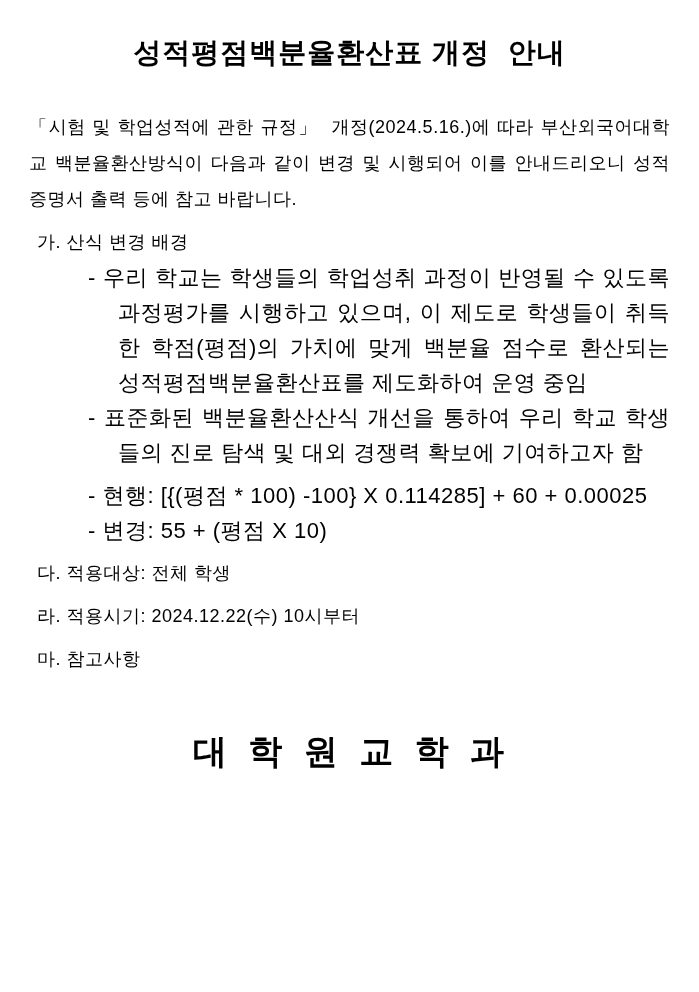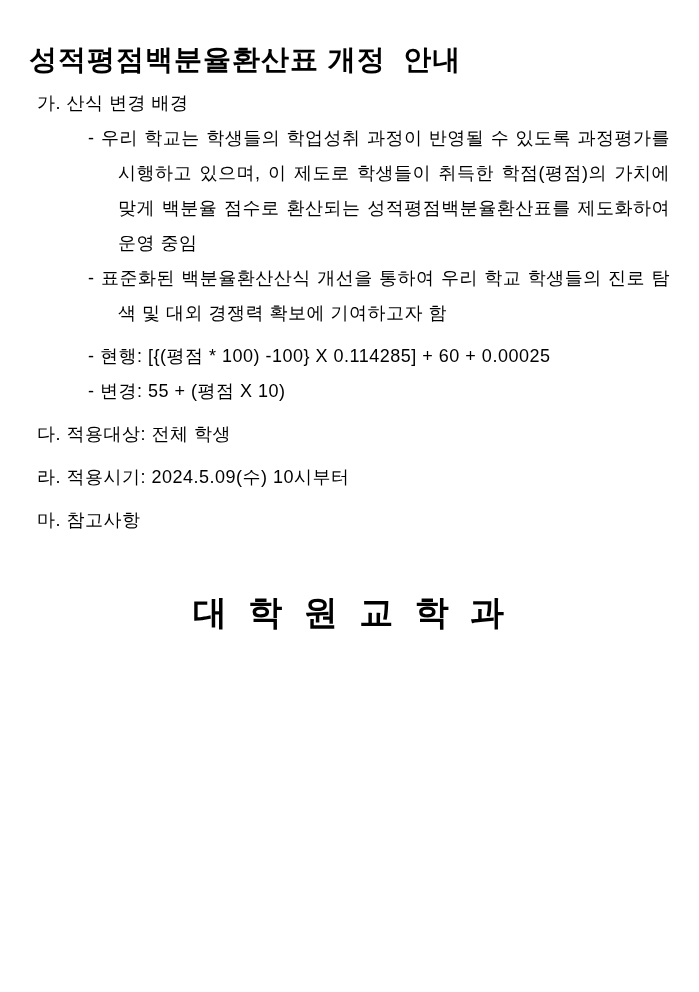--- a/index.html
+++ b/index.html
@@ -12,21 +12,22 @@
     width: 699px;
     height: 992px;
     box-sizing: border-box;
     background: #ffffff;
     color: #000000;
     padding: 20px 29px 0 29px;
     font-family: "Liberation Sans", "DejaVu Sans", sans-serif;
     overflow: hidden;
   }
   .doc-title {
-    margin-top: 22px;
+    margin-top: 15px;
+    text-align: center;
     font-size: 28px;
     font-weight: bold;
     letter-spacing: 1px;
     white-space: pre-wrap;
     line-height: 36px;
   }
   .doc-intro {
     margin-top: 38px;
     font-size: 18px;
     line-height: 36px;
@@ -39,21 +40,21 @@
   .section-heading {
     margin-left: 8px;
     font-size: 18px;
     line-height: 35px;
     letter-spacing: 0.5px;
   }
   .section-item {
     margin-left: 59px;
     padding-left: 30px;
     text-indent: -30px;
-    font-size: 18px;
+    font-size: 22px;
     line-height: 35px;
     letter-spacing: 0.5px;
     text-align: justify;
   }
   .doc-footer {
     margin-top: 52px;
     text-align: center;
     font-size: 34px;
     font-weight: bold;
     letter-spacing: 2px;
@@ -61,38 +62,39 @@
     white-space: pre-wrap;
   }
 </style>
 </head>
 <body>
 
 <div class="page">
 
   <div class="doc-title">성적평점백분율환산표 개정&nbsp; 안내</div>
 
+  <div class="doc-intro">「시험 및 학업성적에 관한 규정」&nbsp; 개정(2024.5.16.)에 따라 부산외국어대학교 백분율환산방식이 다음과 같이 변경 및 시행되어 이를 안내드리오니 성적증명서 출력 등에 참고 바랍니다.</div>
 
   <div class="section">
     <div class="section-heading">가. 산식 변경 배경</div>
     <div class="section-item">- 우리 학교는 학생들의 학업성취 과정이 반영될 수 있도록 과정평가를 시행하고 있으며, 이 제도로 학생들이 취득한 학점(평점)의 가치에 맞게 백분율 점수로 환산되는 성적평점백분율환산표를 제도화하여 운영 중임</div>
     <div class="section-item">- 표준화된 백분율환산산식 개선을 통하여 우리 학교 학생들의 진로 탐색 및 대외 경쟁력 확보에 기여하고자 함</div>
   </div>
 
   <div class="section">
     <div class="section-item">- 현행: [{(평점 * 100) -100} X 0.114285] + 60 + 0.00025</div>
     <div class="section-item">- 변경: 55 + (평점 X 10)</div>
   </div>
 
   <div class="section">
     <div class="section-heading">다. 적용대상: 전체 학생</div>
   </div>
 
   <div class="section">
-    <div class="section-heading">라. 적용시기: 2024.5.09(수) 10시부터</div>
+    <div class="section-heading">라. 적용시기: 2024.12.22(수) 10시부터</div>
   </div>
 
   <div class="section">
     <div class="section-heading">마. 참고사항</div>
   </div>
 
   <div class="doc-footer">대 학 원 교 학 과</div>
 
 </div>
 

